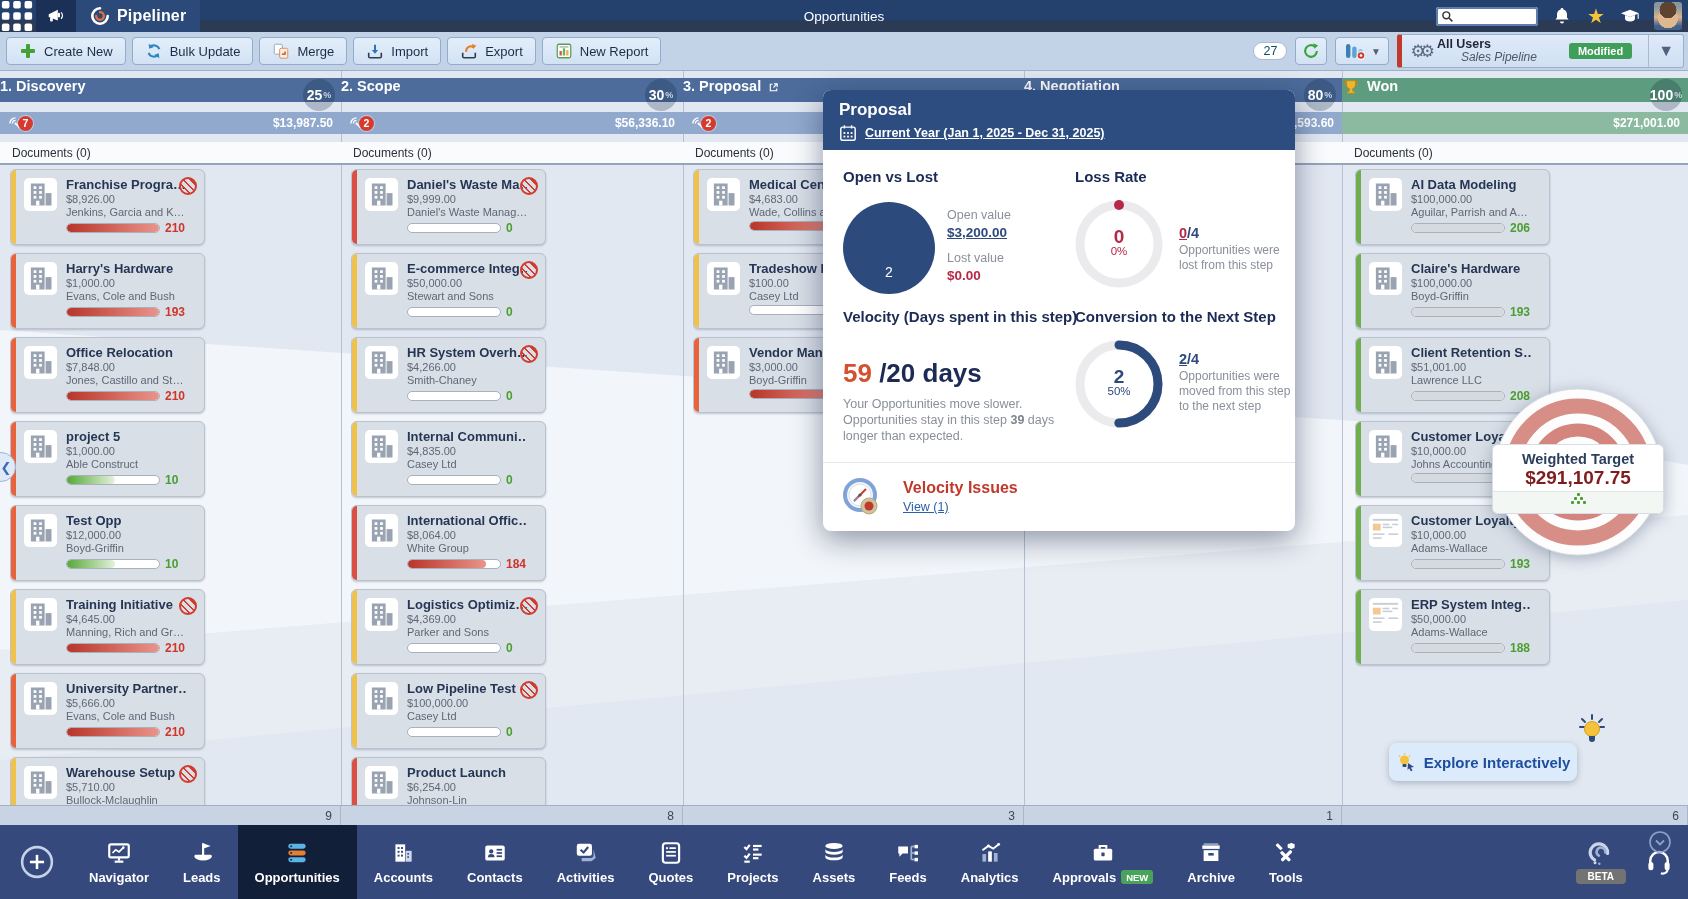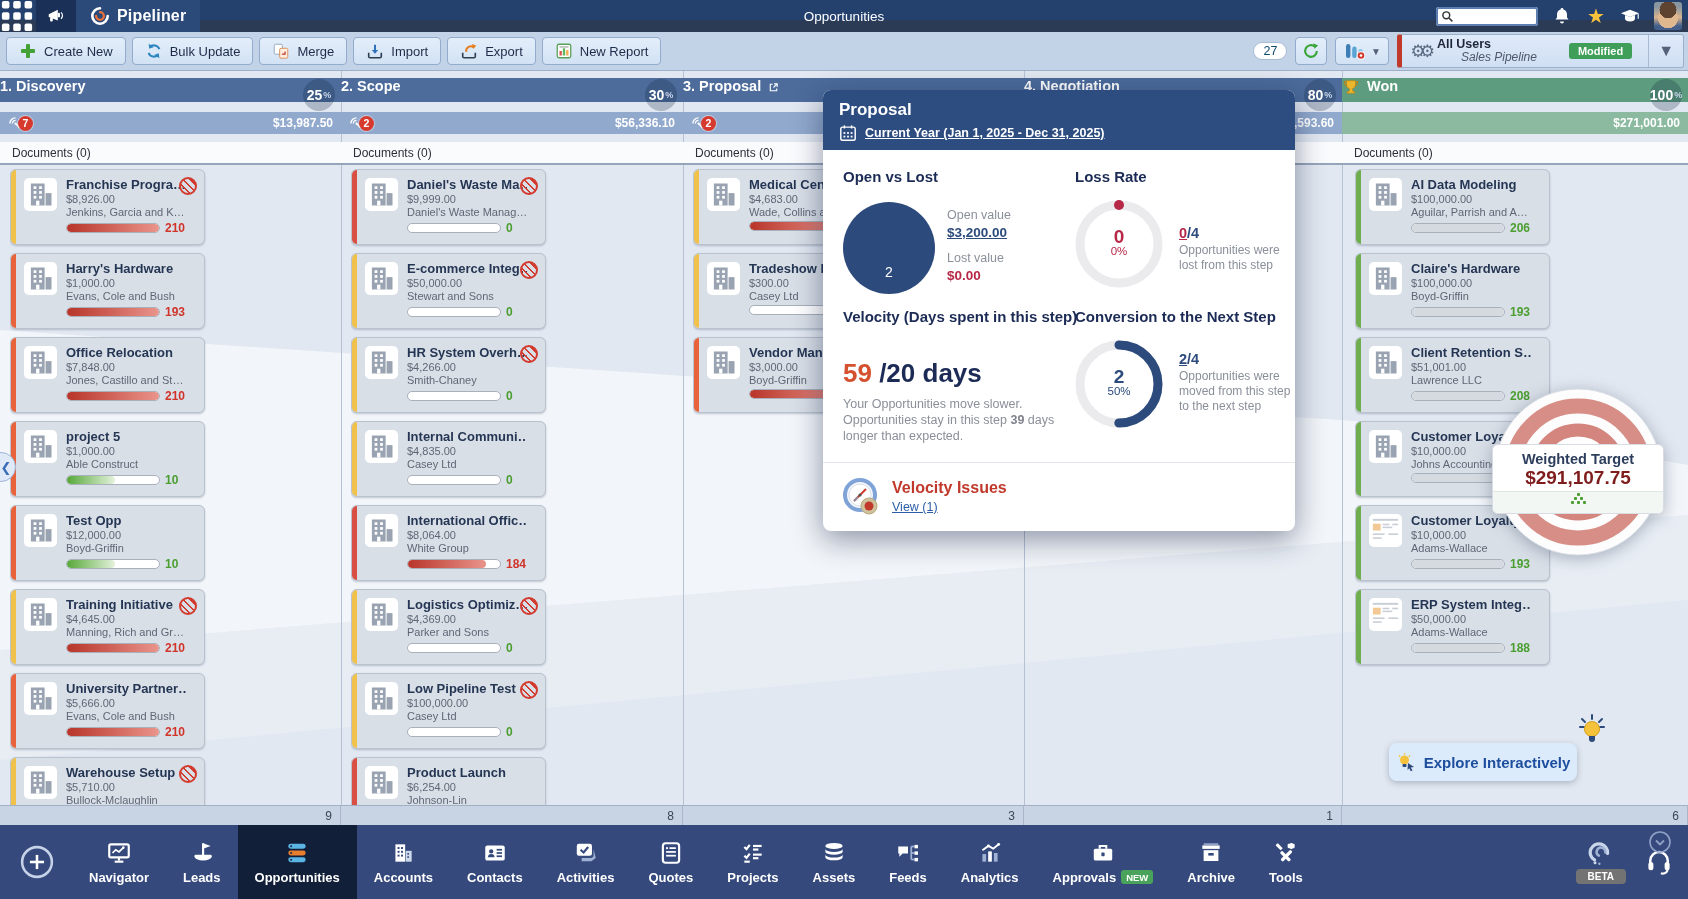--- a/index.html
+++ b/index.html
@@ -115,21 +115,21 @@
   .ring .ctr{position:absolute;left:0;top:0;width:96px;height:96px;display:flex;flex-direction:column;align-items:center;justify-content:center;line-height:15px;}
   .ctr b{font-size:19px;} .ctr span{font-size:11.5px;}
   .crims{color:#b72747;} .navy{color:#2c4a7c;}
   .pp-side{position:absolute;width:116px;font-size:12px;color:#8a8f99;line-height:15px;}
   .pp-frac{font-size:14.5px;font-weight:bold;color:#2c4a7c;margin-bottom:2px;}
   .pp-frac u{cursor:pointer;}
   #vel-big{position:absolute;left:20px;top:268px;font-size:26px;font-weight:bold;color:#1b2b55;}
   #vel-big .v1{color:#d4502e;}
   #vel-note{position:absolute;left:20px;top:306px;width:238px;font-size:12.5px;color:#8a8f99;line-height:16px;}
   #vel-note b{color:#7e838d;}
-  #pp-foot{position:absolute;left:0;right:0;top:372px;bottom:0;border-top:1px solid #e3e6ea;display:flex;align-items:center;padding:0 0 0 18px;gap:11px;}
+  #pp-foot{position:absolute;left:0;right:0;top:372px;bottom:0;border-top:1px solid #e3e6ea;display:flex;align-items:center;padding:0 0 0 18px;gap:22px;}
   #vi-title{color:#c0392b;font-size:16px;font-weight:bold;}
   #vi-link{color:#2c5fa8;font-size:12.5px;text-decoration:underline;cursor:pointer;display:inline-block;margin-top:3px;}
   
   #target{position:absolute;left:1494px;top:388px;width:168px;height:168px;z-index:20;filter:drop-shadow(0 3px 8px rgba(40,60,90,.35));}
   #target-band{position:absolute;left:-2px;right:-2px;top:56px;height:70px;background:#fff;border:1px solid #d9dde3;border-radius:6px;
                display:flex;flex-direction:column;align-items:center;padding-top:6px;box-sizing:border-box;}
   #target-label{font-size:14.5px;font-weight:bold;color:#2c3e5c;}
   #target-value{font-size:19px;font-weight:bold;color:#7f1d1d;line-height:22px;}
   #target-grip{margin-top:2px;width:100%;flex:1;background:#f2f7f3;border-top:1px solid #dfe7e1;border-radius:0 0 5px 5px;
                display:flex;align-items:center;justify-content:center;}
@@ -950,21 +950,21 @@
                   <rect x="8.8" y="16.5" width="2.4" height="3.5"></rect>
                 </g>
                 <g fill="#99a3b1">
                   <rect x="17" y="13" width="1.5" height="1.5"></rect>
                   <rect x="17" y="16" width="1.5" height="1.5"></rect>
                 </g>
               </svg>
             </span>
             <div class="cbody">
               <div class="ctitle">Tradeshow ERP</div>
-              <div class="cval">$300.00</div>
+              <div class="cval">$100.00</div>
               <div class="ccomp">Casey Ltd</div>
               <div class="cbarrow">
                 <span class="bar">
                   <i class="fill red" style="width:0%"></i>
                 </span>
                 <b class="score green"></b>
               </div>
             </div>
           </div>
           <div class="card stripe-orange">

